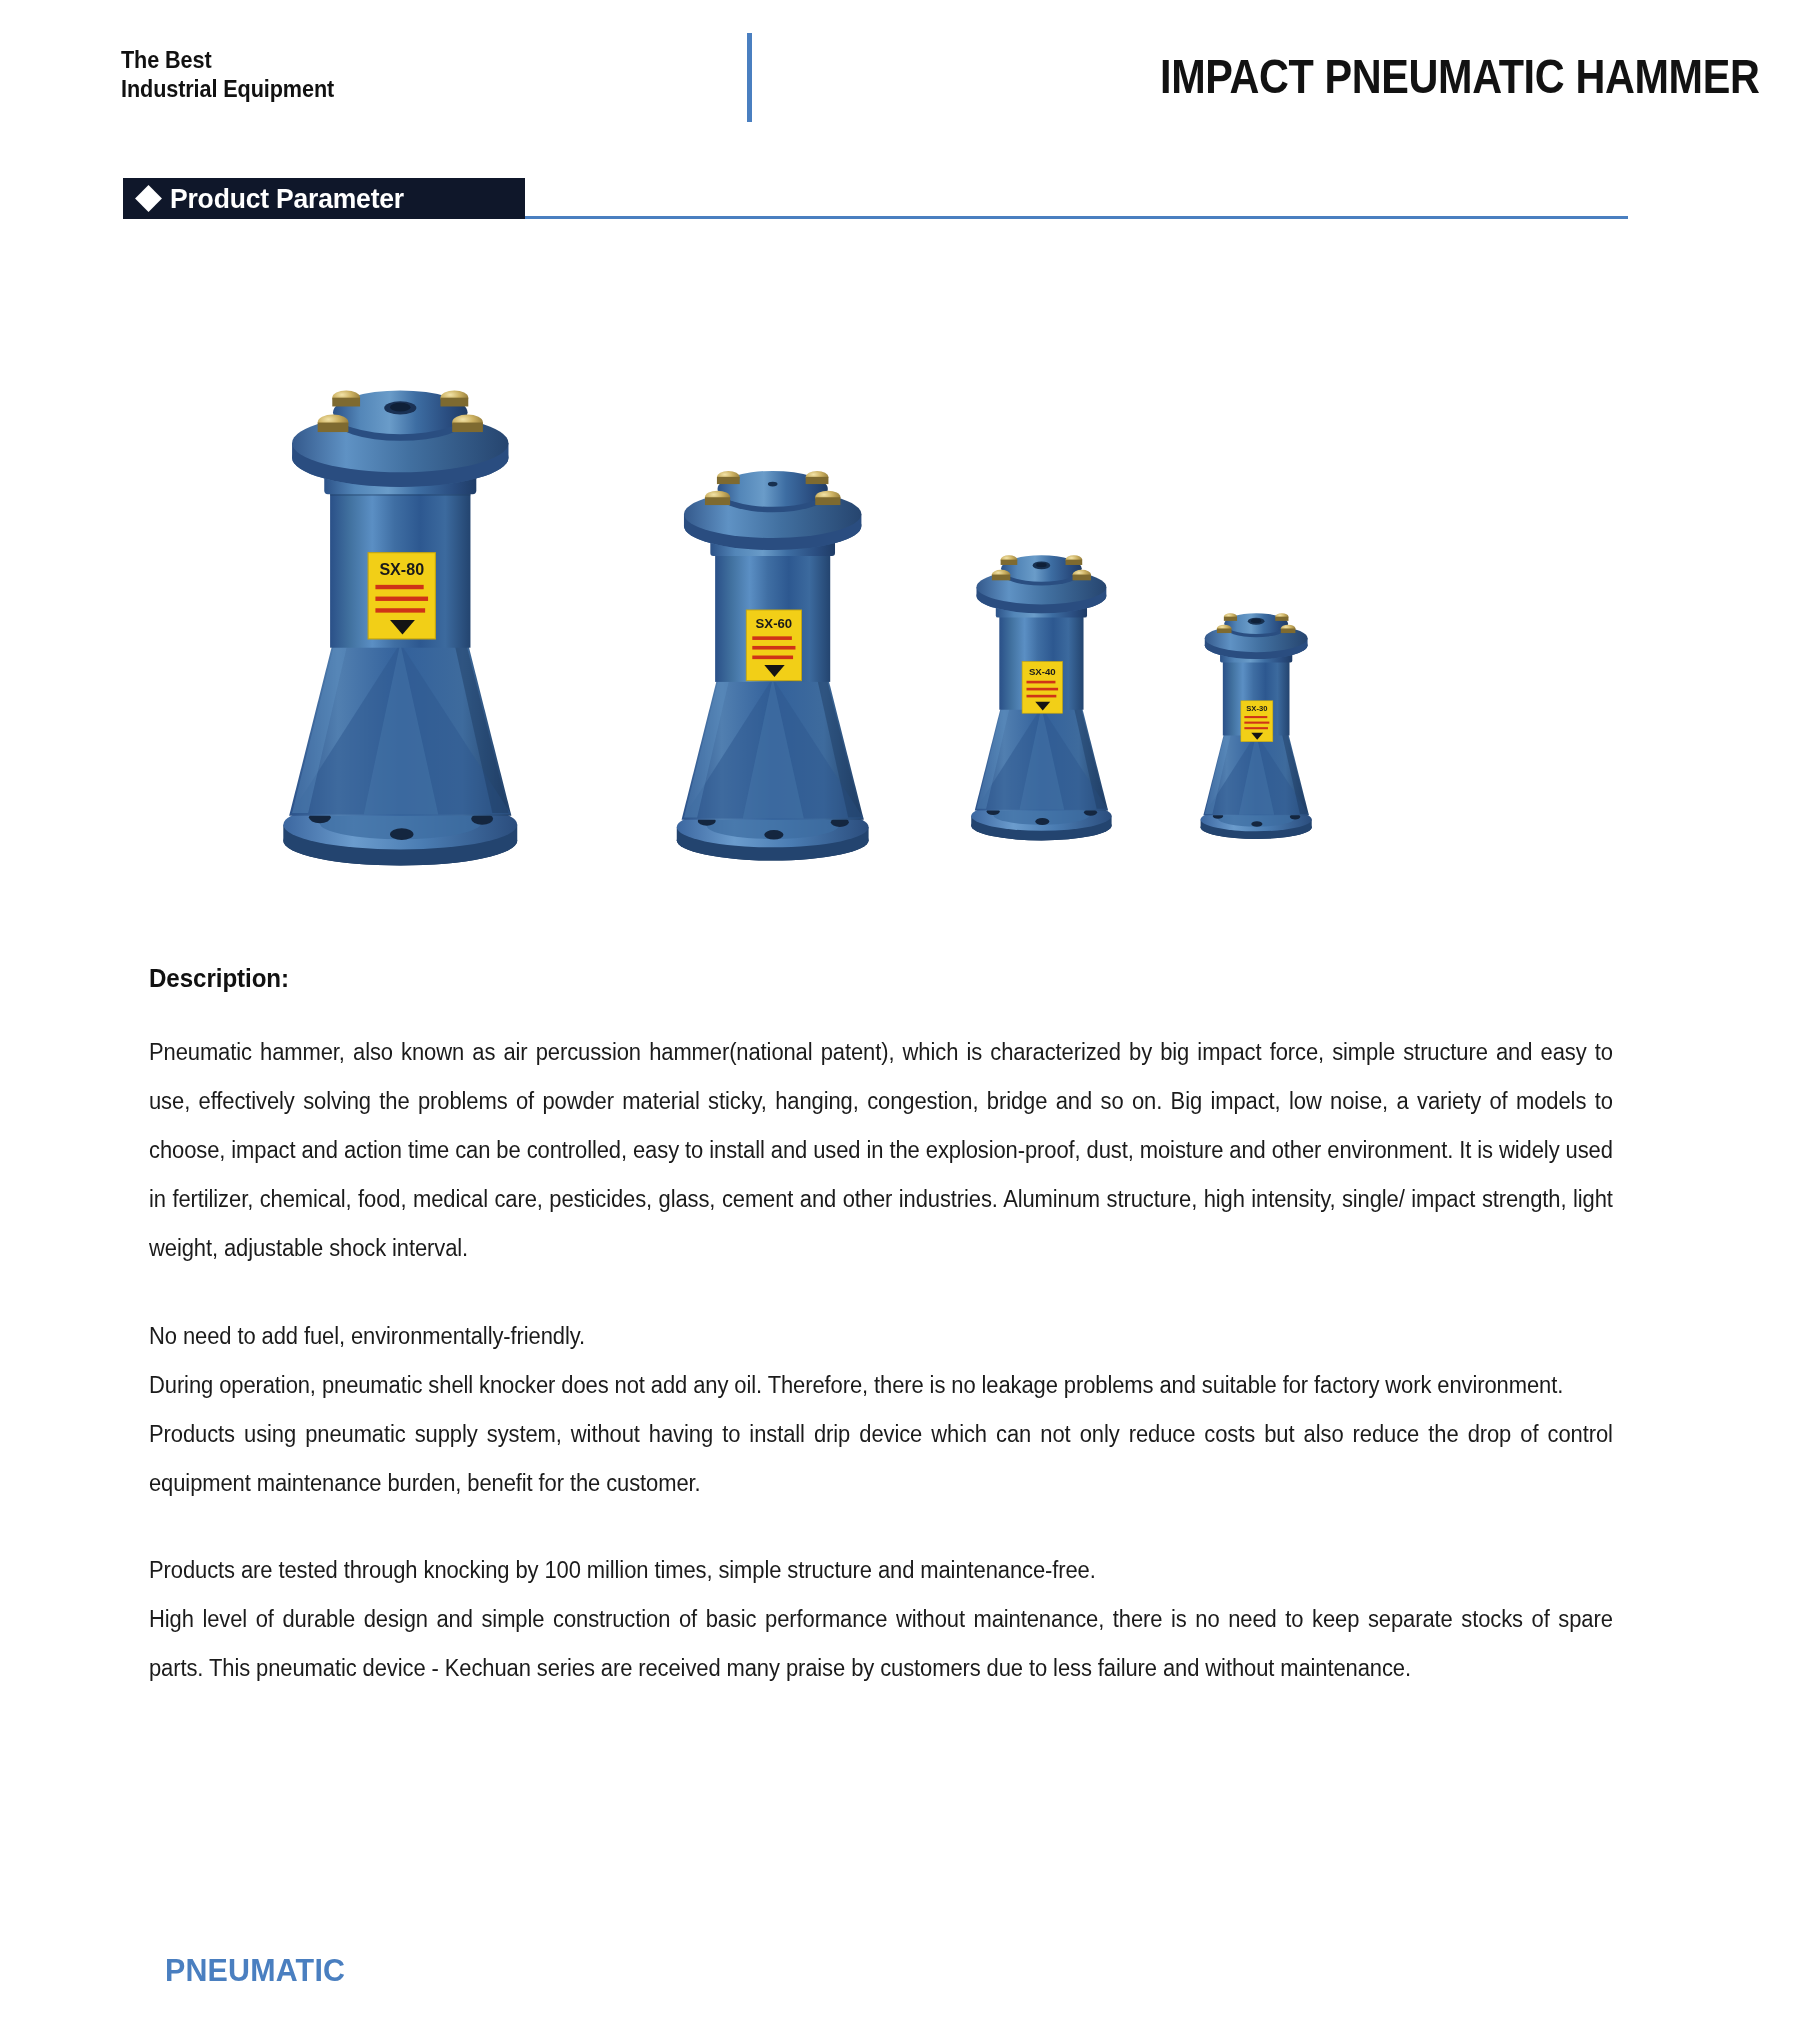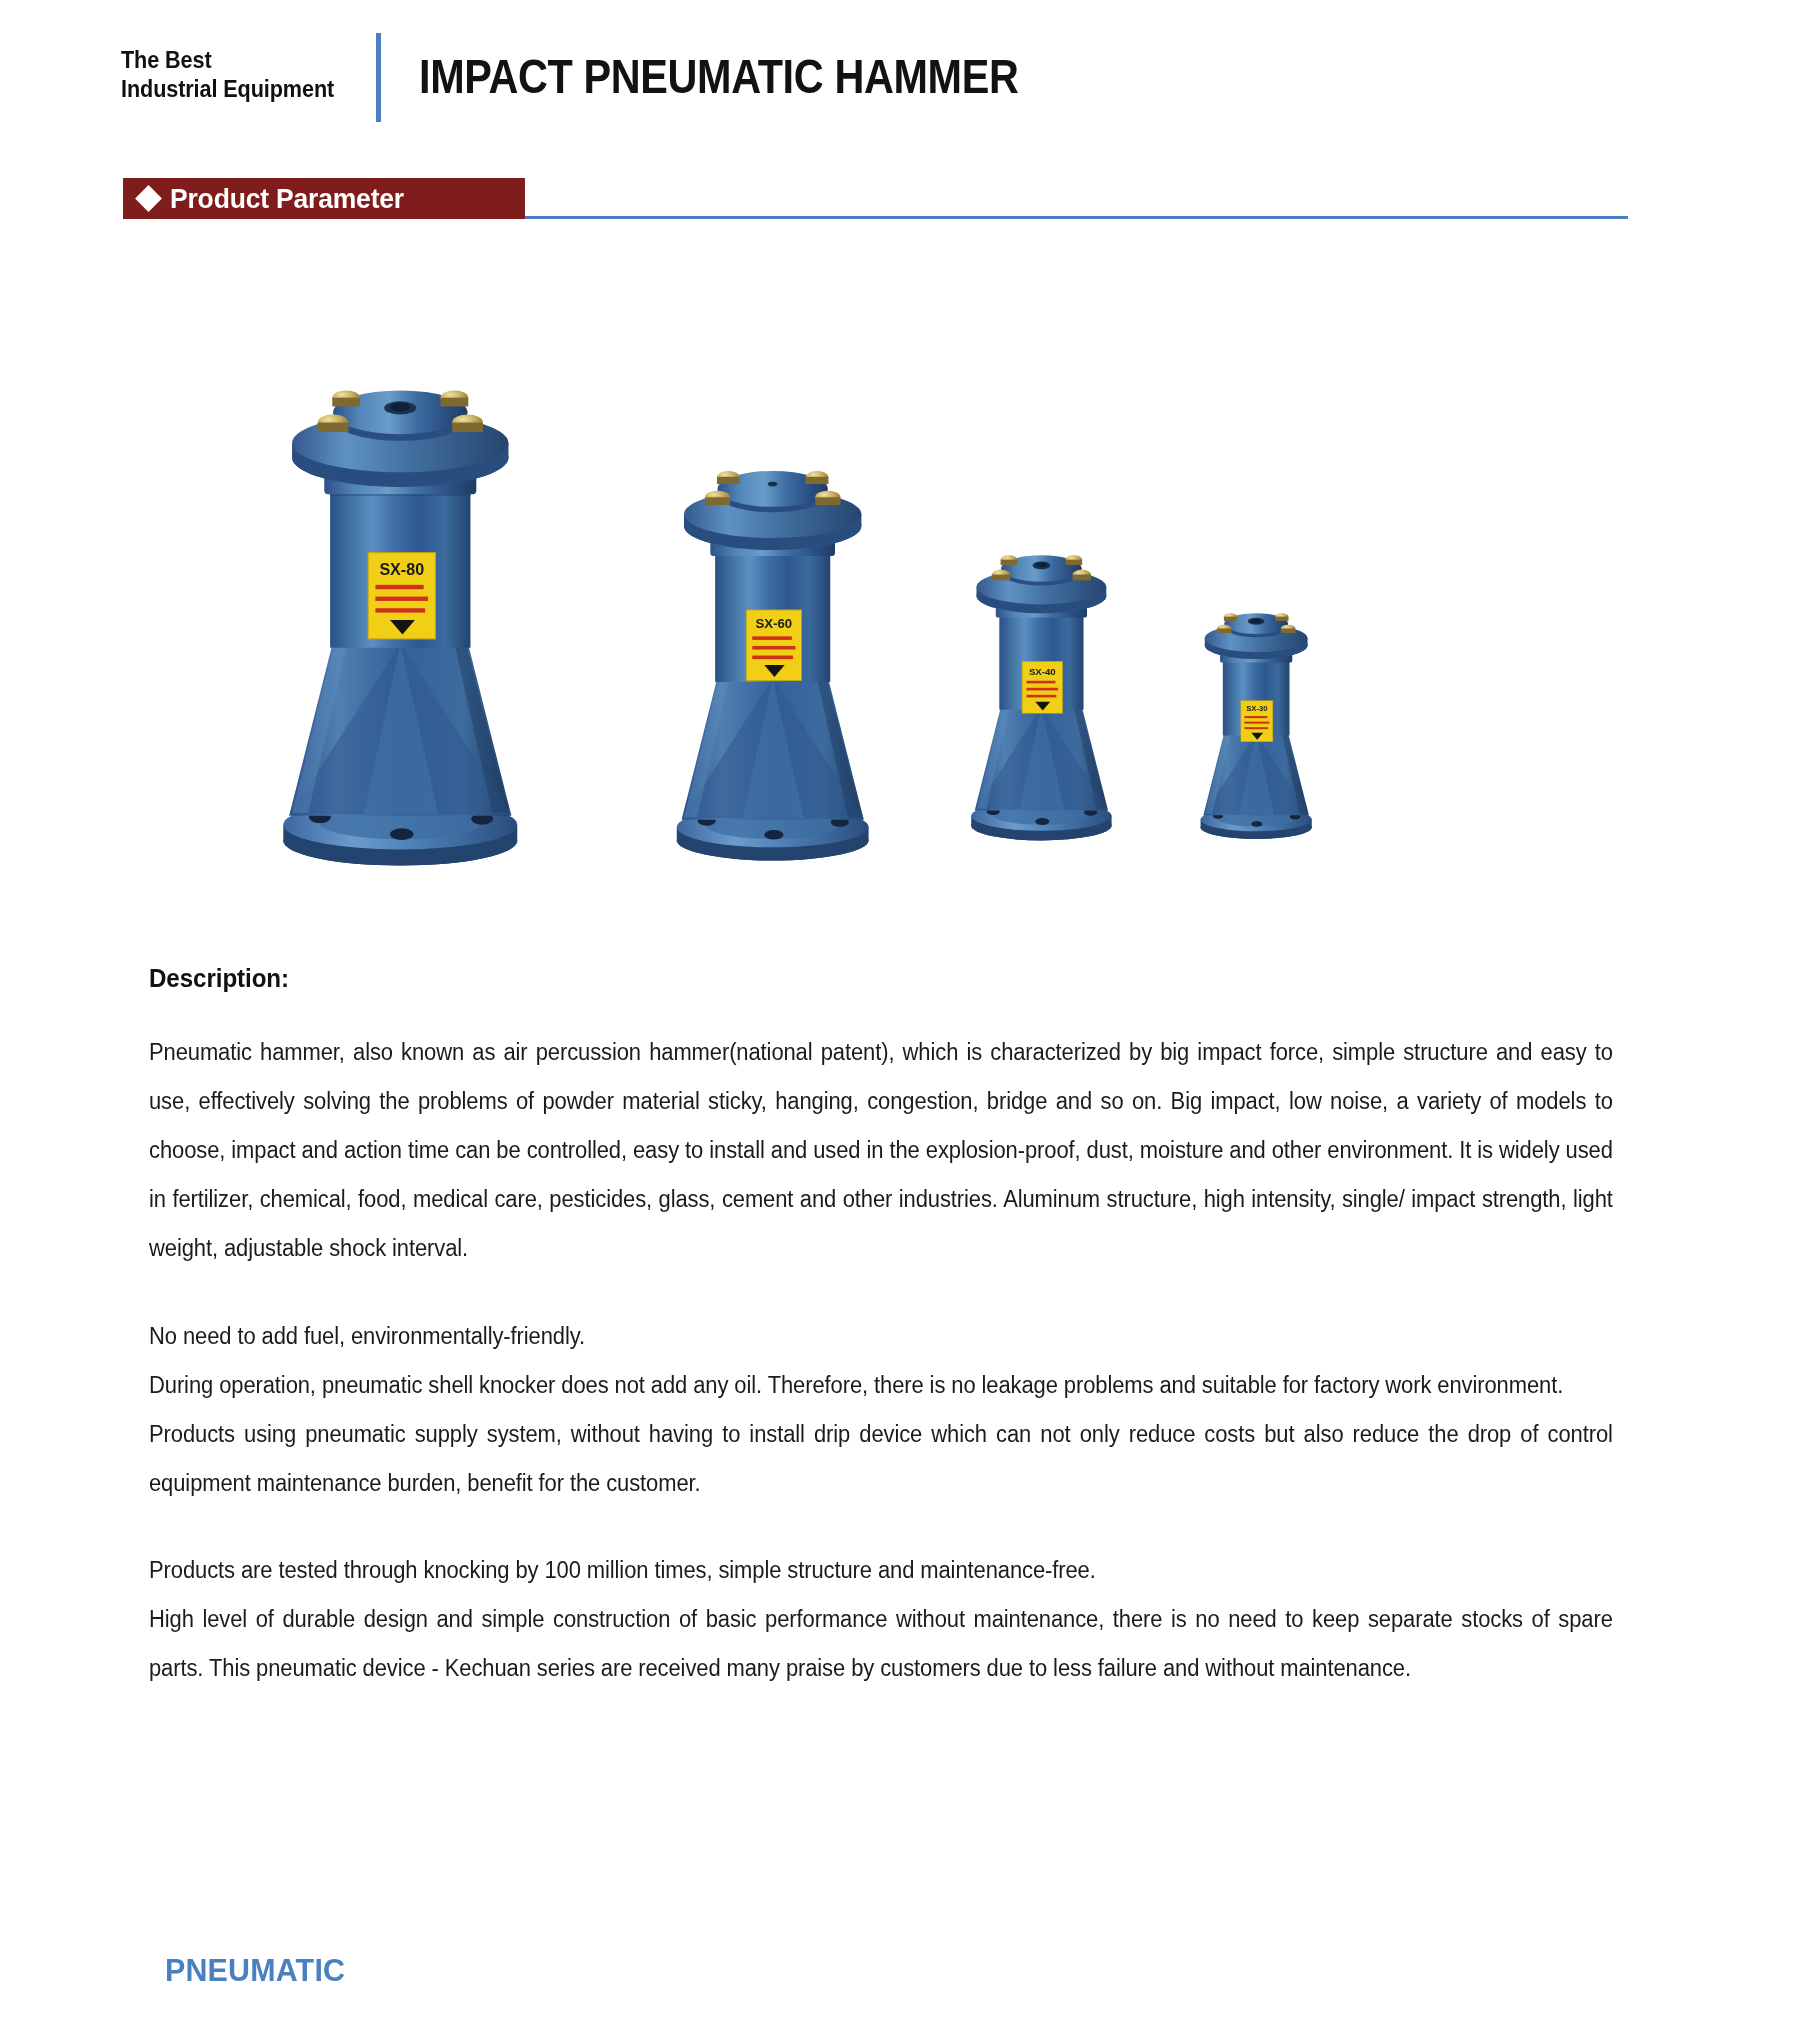--- a/index.html
+++ b/index.html
@@ -15,20 +15,21 @@
   }
 
   
   .header {
     position: absolute;
     left: 0; top: 0;
     width: 1812px;
     height: 150px;
     display: flex;
     align-items: center;
+    justify-content: space-between;
   }
   .brand-block {
     margin-left: 121px;
     width: 249px;
     line-height: 1.28;
   }
   .brand-line {
     font-size: 23px;
     font-weight: 700;
     letter-spacing: -0.1px;
@@ -70,21 +71,21 @@
     width: 1505px;
     height: 2.9px;
     background: #4a7fc0;
   }
   .banner-tab {
     position: absolute;
     left: 123px;
     top: 0;
     width: 402px;
     height: 41px;
-    background: #7f1d1d;
+    background: #0f172a;
     display: flex;
     align-items: center;
     padding-left: 16px;
   }
   .diamond-icon {
     width: 19px;
     height: 19px;
     background: #ffffff;
     transform: rotate(45deg);
     flex: 0 0 auto;

